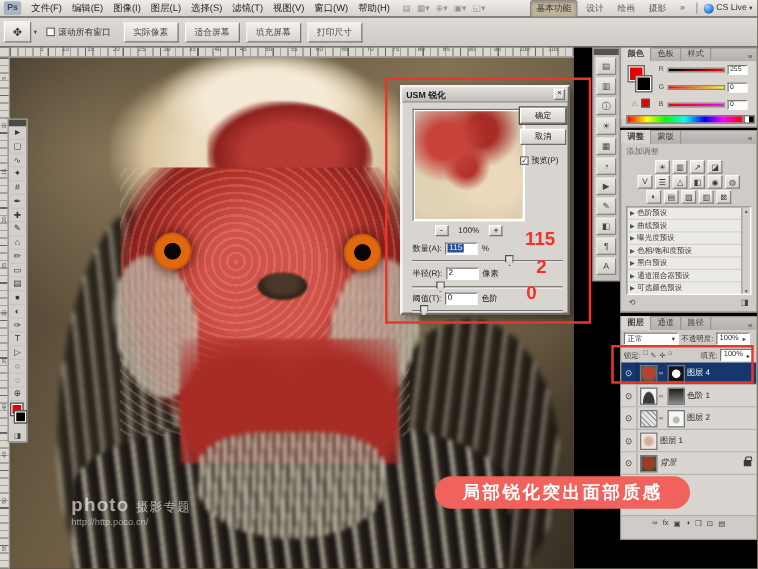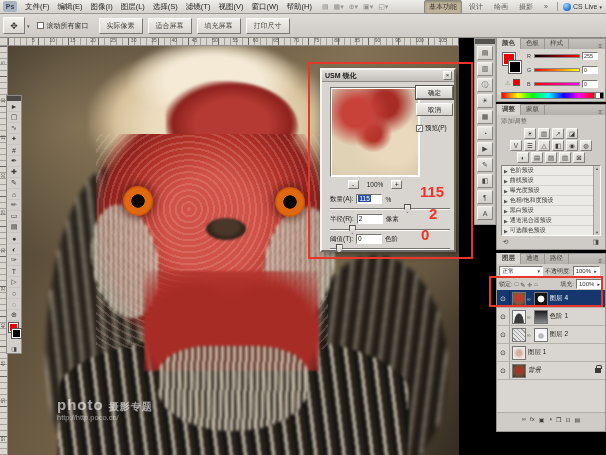--- a/index.html
+++ b/index.html
@@ -59,21 +59,21 @@
   .cv-cheekL{left:84px;top:158px;width:66px;height:115px;background:repeating-linear-gradient(100deg,rgba(45,38,28,.55) 0 2px,rgba(243,236,218,.95) 2px 5px);border-radius:50%;filter:blur(1.5px);transform:rotate(-10deg);}
   .cv-cheekR{left:256px;top:160px;width:70px;height:118px;background:repeating-linear-gradient(80deg,rgba(45,38,28,.55) 0 2px,rgba(243,236,218,.95) 2px 5px);border-radius:50%;filter:blur(1.5px);transform:rotate(10deg);}
   .cv-beak{left:198px;top:172px;width:40px;height:22px;background:radial-gradient(ellipse at 50% 40%,#4a372a 0 40%,#2b1f16 70%,transparent 80%);border-radius:50%;filter:blur(1px);}
   .cv-wattle{left:136px;top:225px;width:175px;height:100px;background:
     radial-gradient(circle at 28% 62%,#a82c26 0 32%,transparent 58%),
     radial-gradient(circle at 72% 62%,#a82c26 0 32%,transparent 58%),
     radial-gradient(circle at 50% 42%,#c2423a 0 38%,transparent 64%);filter:blur(1.2px);}
   .cv-beard{left:150px;top:300px;width:150px;height:85px;background:repeating-linear-gradient(92deg,rgba(22,17,12,.6) 0 3px,#e0d7c2 3px 6px);border-radius:40% 40% 60% 60%;filter:blur(1.5px);}
   #watermark{position:absolute;left:49px;top:351px;z-index:6;line-height:1.1;}
   .wm-line1{font-size:15px;font-weight:bold;color:rgba(255,255,255,.6);letter-spacing:1px;}
-  .wm-line1 .wm-cjk{font-size:10px;font-weight:bold;text-align:right;}
+  .wm-line1 .wm-cjk{font-size:10px;font-weight:normal;text-align:right;}
   .wm-line2{font-size:7.5px;color:rgba(255,255,255,.5);}
 
   
   #toolpanel{position:absolute;left:6px;top:95px;width:16px;background:#d3d0cb;border:1px solid #8f8c87;z-index:12;}
   .tp-head{height:5px;background:#4c4a47;}
   .tool{width:12px;height:11px;margin:0 auto;display:flex;align-items:center;justify-content:center;font-size:7px;color:#3b3834;border-bottom:1px solid rgba(0,0,0,.05);}
   .swatches{position:relative;height:22px;}
   .sw-fg{position:absolute;left:2px;top:2px;width:9px;height:9px;background:#e60000;border:1px solid #fff;outline:1px solid #555;}
   .sw-bg{position:absolute;left:5px;top:8px;width:9px;height:9px;background:#000;border:1px solid #fff;outline:1px solid #555;}
   .tp-foot{height:10px;display:flex;align-items:center;justify-content:center;font-size:6px;color:#444;}
@@ -602,14 +602,17 @@
       <span class="cbox">✓</span>
       <span class="cb-label">预览(P)</span>
     </div>
   </div>
 
   <div class="red-rect" id="red1"></div>
   <div class="red-rect" id="red2"></div>
   <div class="red-num" id="n115">115</div>
   <div class="red-num" id="n2">2</div>
   <div class="red-num" id="n0">0</div>
+  <div id="pill">
+    <span>局部锐化突出面部质感</span>
+  </div>
 
 </div>
 
 </body></html>

